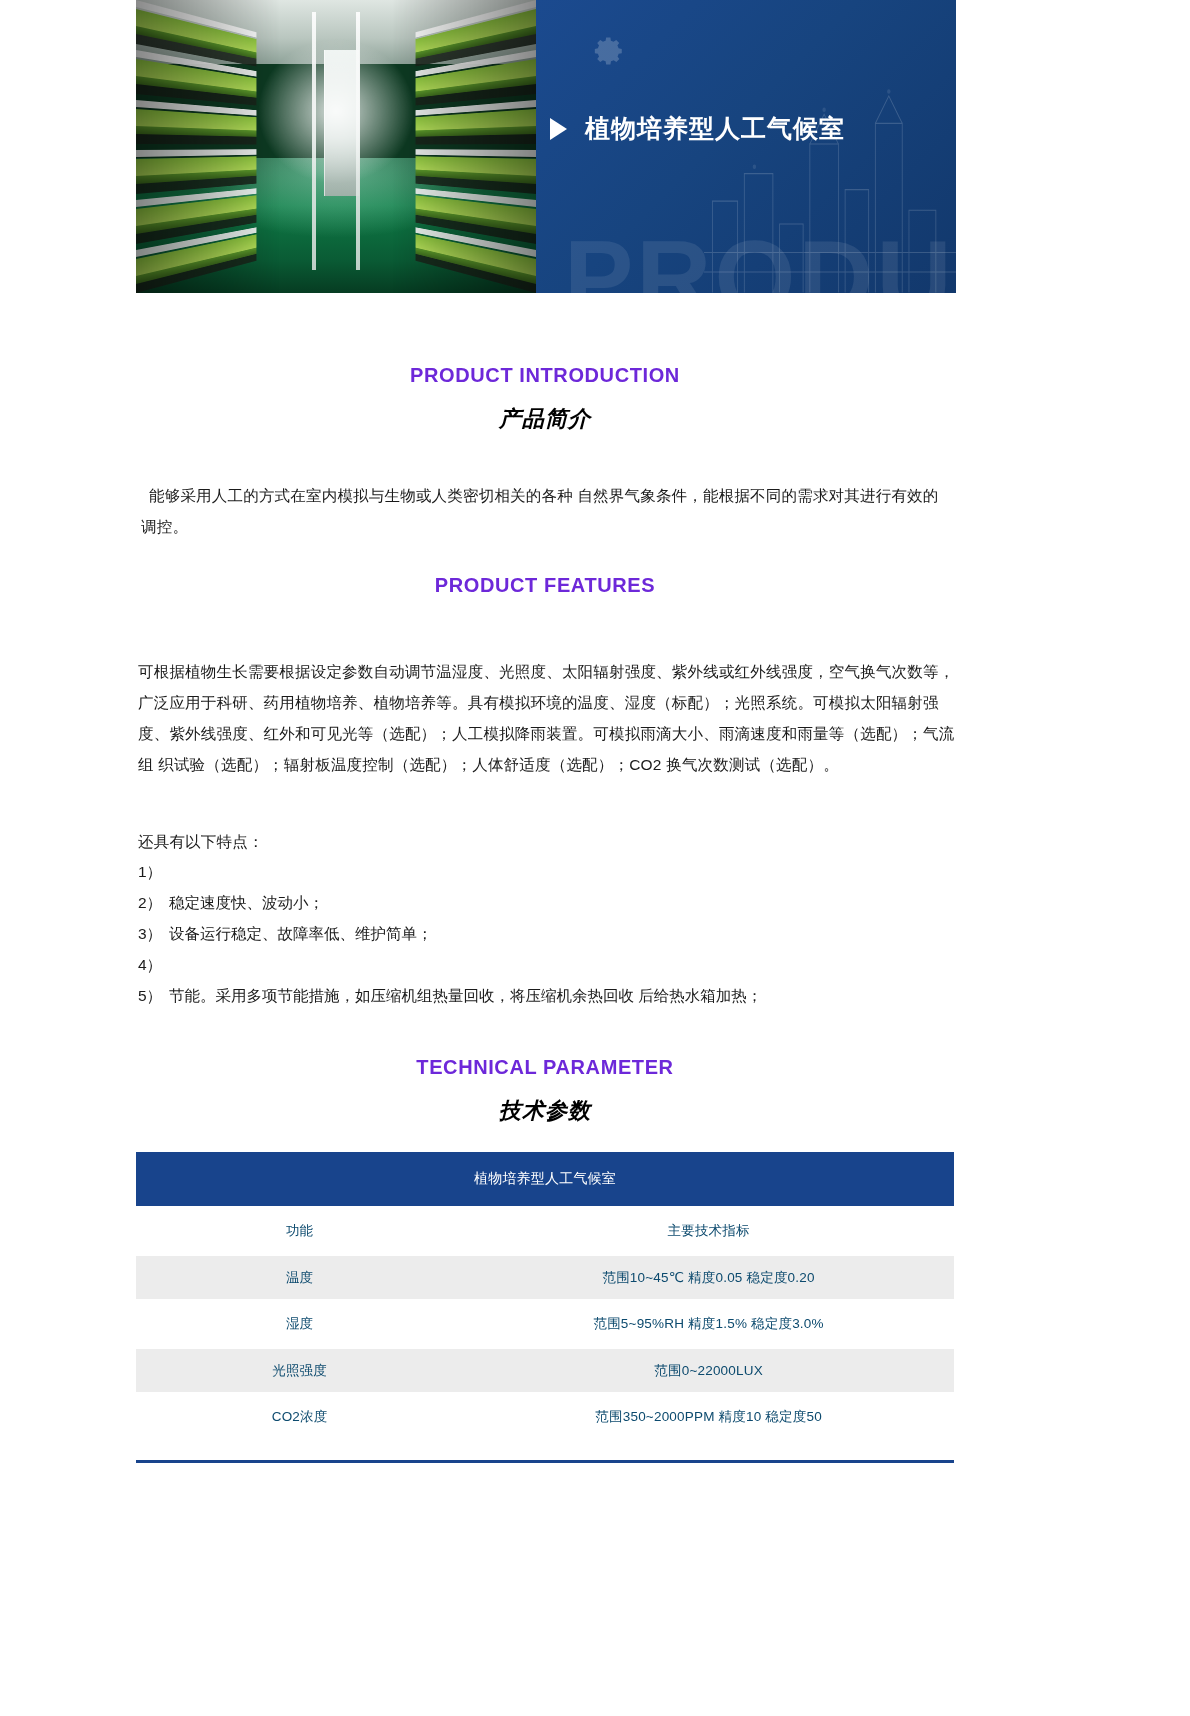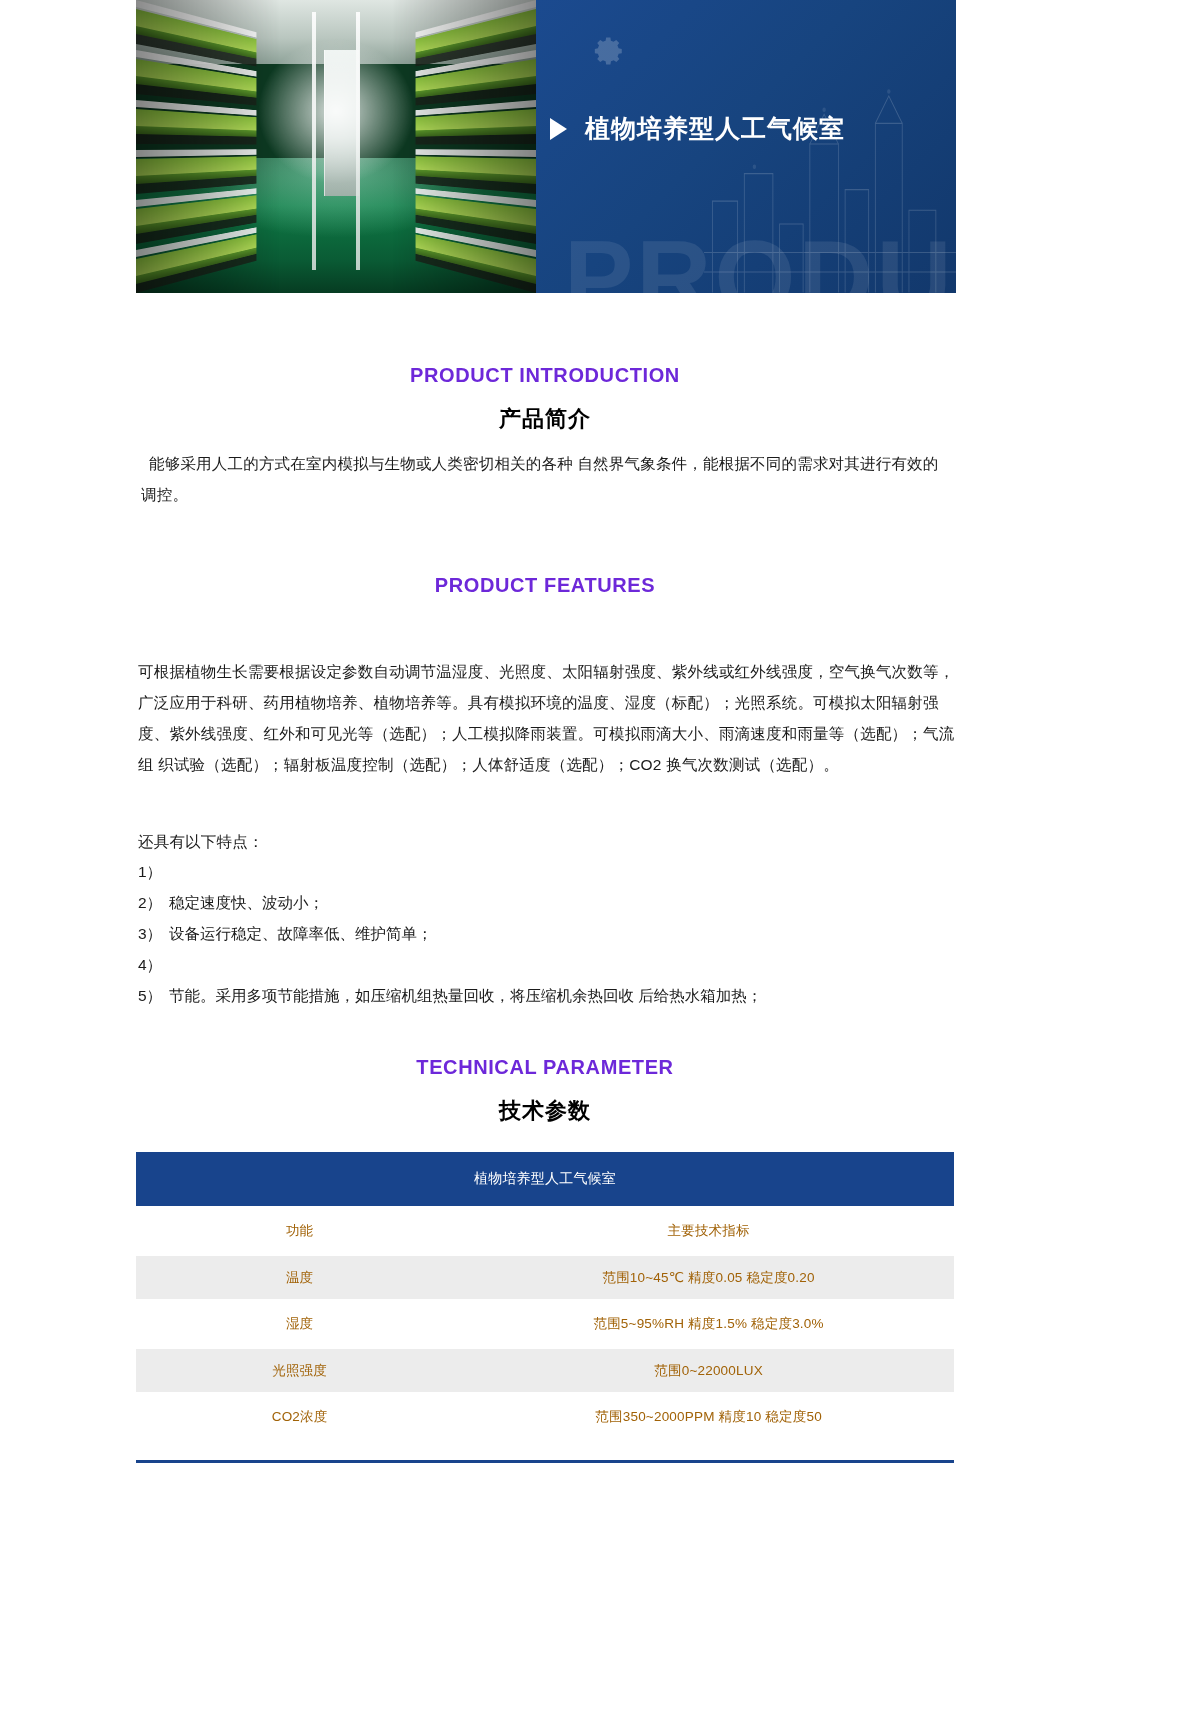--- a/index.html
+++ b/index.html
@@ -129,20 +129,21 @@
     font-weight: bold;
     letter-spacing: 0.6px;
   }
   .sec-cn {
     text-align: center;
     color: #000000;
     font-size: 22px;
     font-weight: bold;
     letter-spacing: 1px;
     margin-top: 17px;
+    font-style: italic;
   }
 
   
   .body-text {
     color: #1a1a1a;
     font-size: 15.5px;
     line-height: 31px;
     letter-spacing: 0.2px;
   }
   .indent { text-indent: 8px; }
@@ -168,21 +169,21 @@
     position: absolute;
     left: 136px;
     top: 1152px;
     width: 818px;
     border-collapse: collapse;
   }
   .spec-table td {
     text-align: center;
     vertical-align: middle;
     font-size: 13.5px;
-    color: #a16207;
+    color: #0c4a6e;
     letter-spacing: 0.2px;
   }
   .th-bar td {
     background: #18448c;
     color: #ffffff;
     height: 54px;
     font-size: 14px;
   }
   .row-white td { background: #ffffff; height: 50px; }
   .row-grey  td { background: #ececec; height: 43px; }
@@ -248,21 +249,21 @@
       <span class="panel-title">植物培养型人工气候室</span>
     </div>
   </div>
 </div>
 
 <div style="position:absolute; left:136px; top:364px; width:818px;">
   <div class="sec-en">PRODUCT INTRODUCTION</div>
   <div class="sec-cn">产品简介</div>
 </div>
 
-<div style="position:absolute; left:141px; top:448px; width:812px;" class="body-text indent">能够采用人工的方式在室内模拟与生物或人类密切相关的各种 自然界气象条件，能根据不同的需求对其进行有效的调控。</div>
+<div style="position:absolute; left:141px; top:480px; width:812px;" class="body-text indent">能够采用人工的方式在室内模拟与生物或人类密切相关的各种 自然界气象条件，能根据不同的需求对其进行有效的调控。</div>
 
 <div style="position:absolute; left:136px; top:574px; width:818px;">
   <div class="sec-en">PRODUCT FEATURES</div>
 </div>
 
 <div style="position:absolute; left:138px; top:656px; width:820px;" class="body-text">可根据植物生长需要根据设定参数自动调节温湿度、光照度、太阳辐射强度、紫外线或红外线强度，空气换气次数等，广泛应用于科研、药用植物培养、植物培养等。具有模拟环境的温度、湿度（标配）；光照系统。可模拟太阳辐射强度、紫外线强度、红外和可见光等（选配）；人工模拟降雨装置。可模拟雨滴大小、雨滴速度和雨量等（选配）；气流组 织试验（选配）；辐射板温度控制（选配）；人体舒适度（选配）；CO2 换气次数测试（选配）。</div>
 
 <div style="position:absolute; left:138px; top:826px; width:820px;" class="body-text">还具有以下特点：</div>
 
 <div style="position:absolute; left:138px; top:856px; width:830px;">

